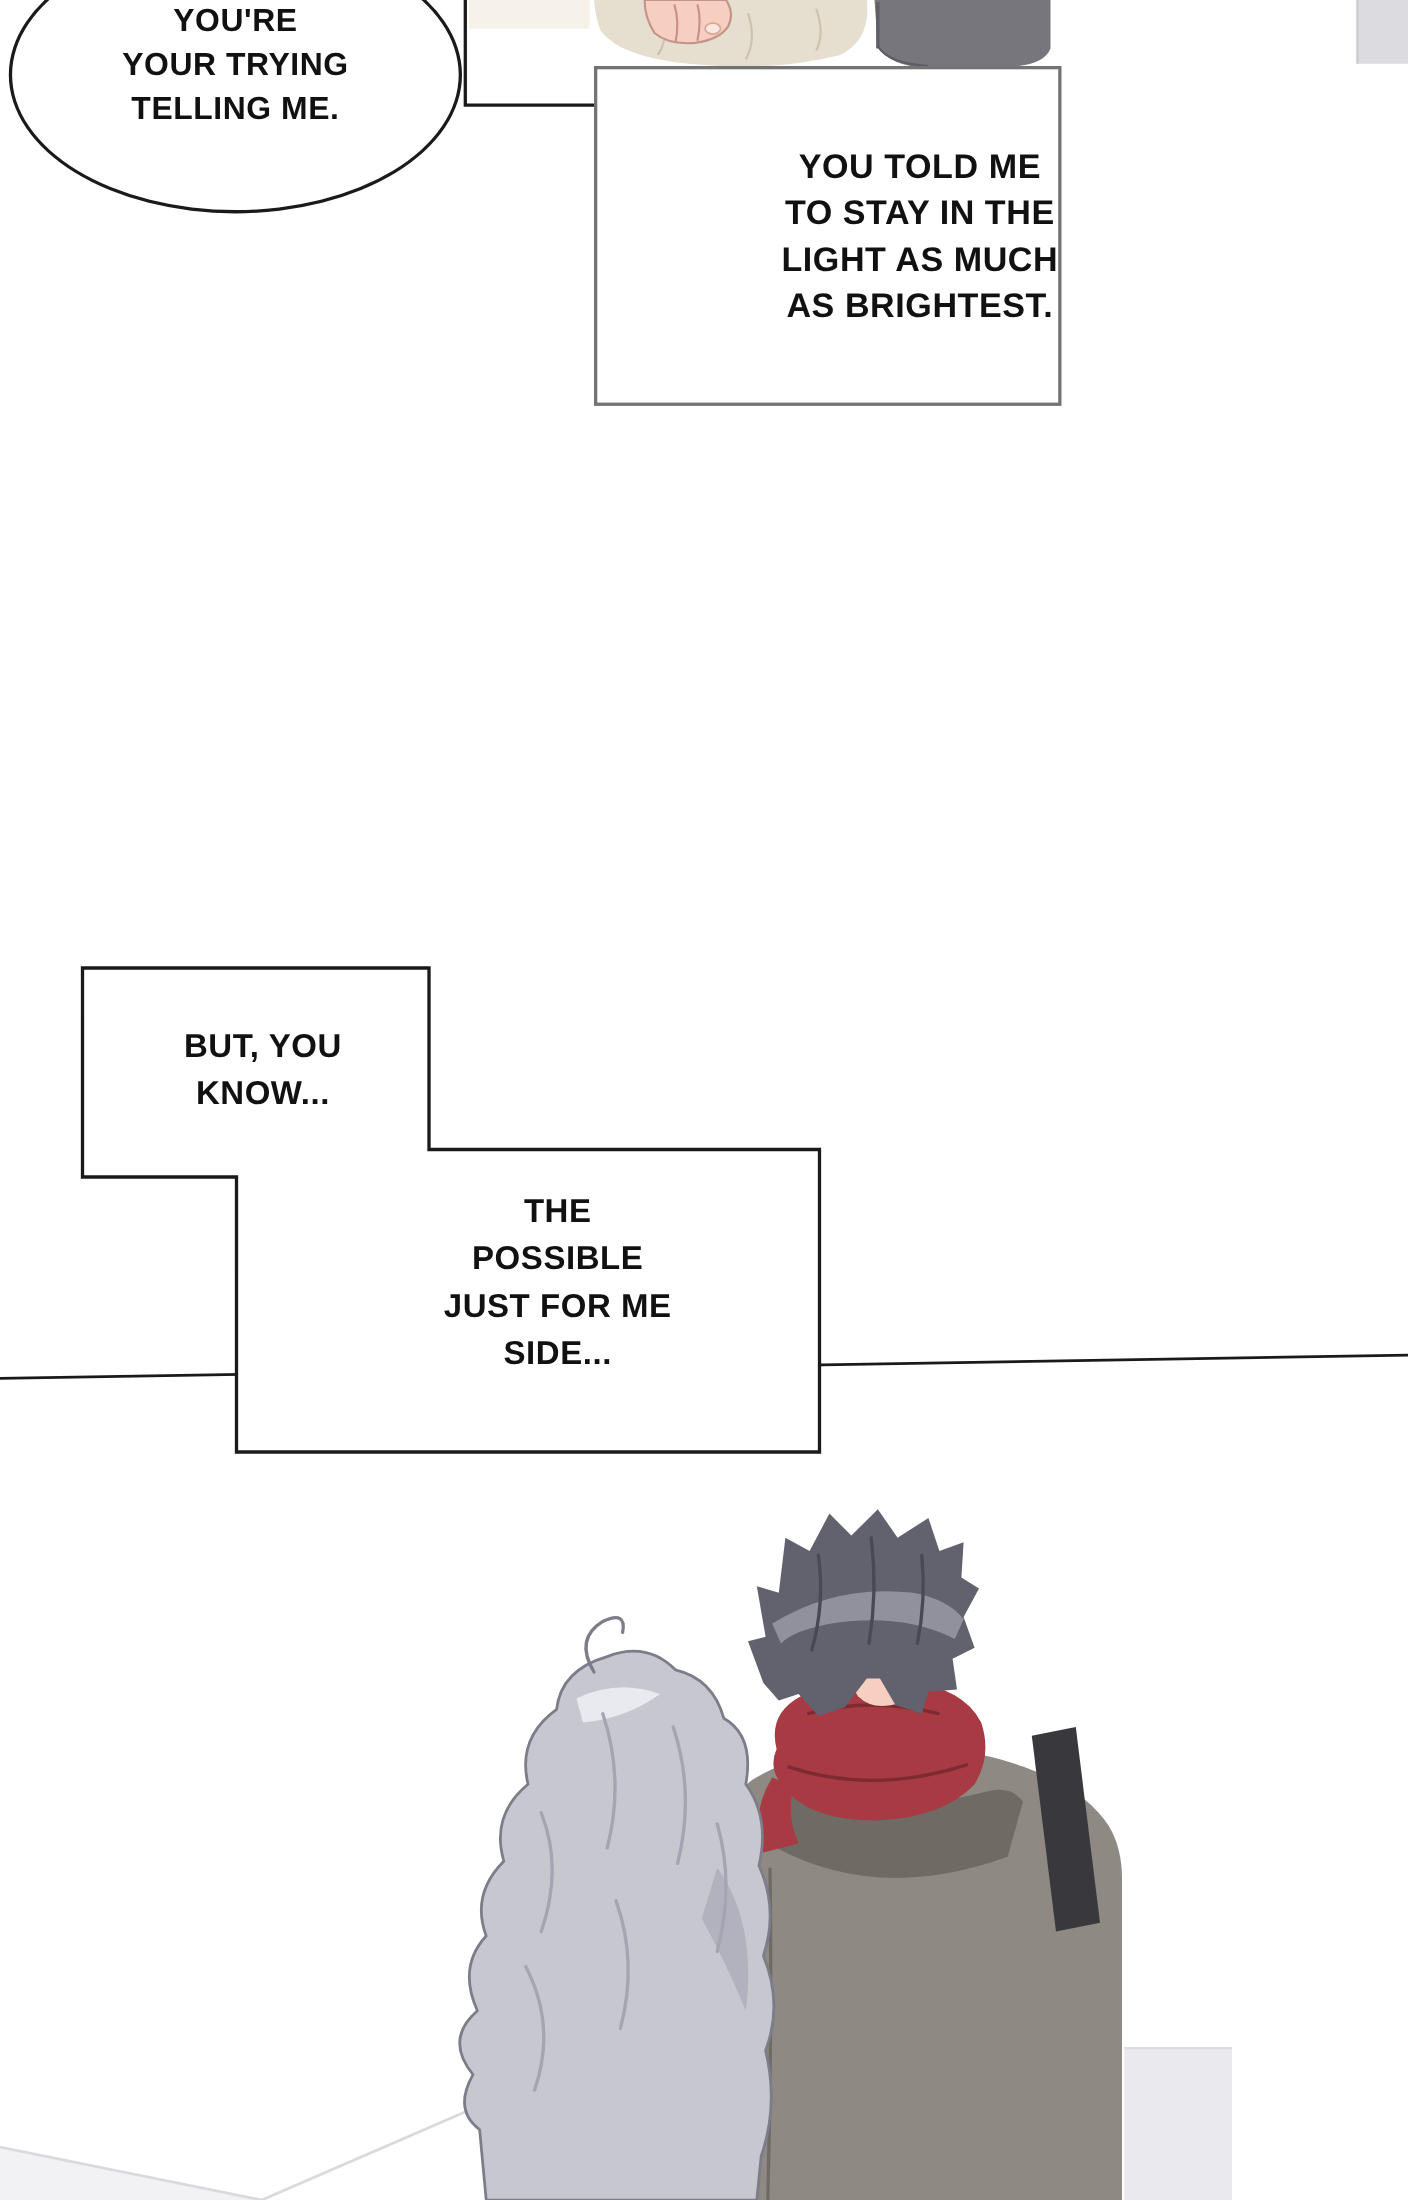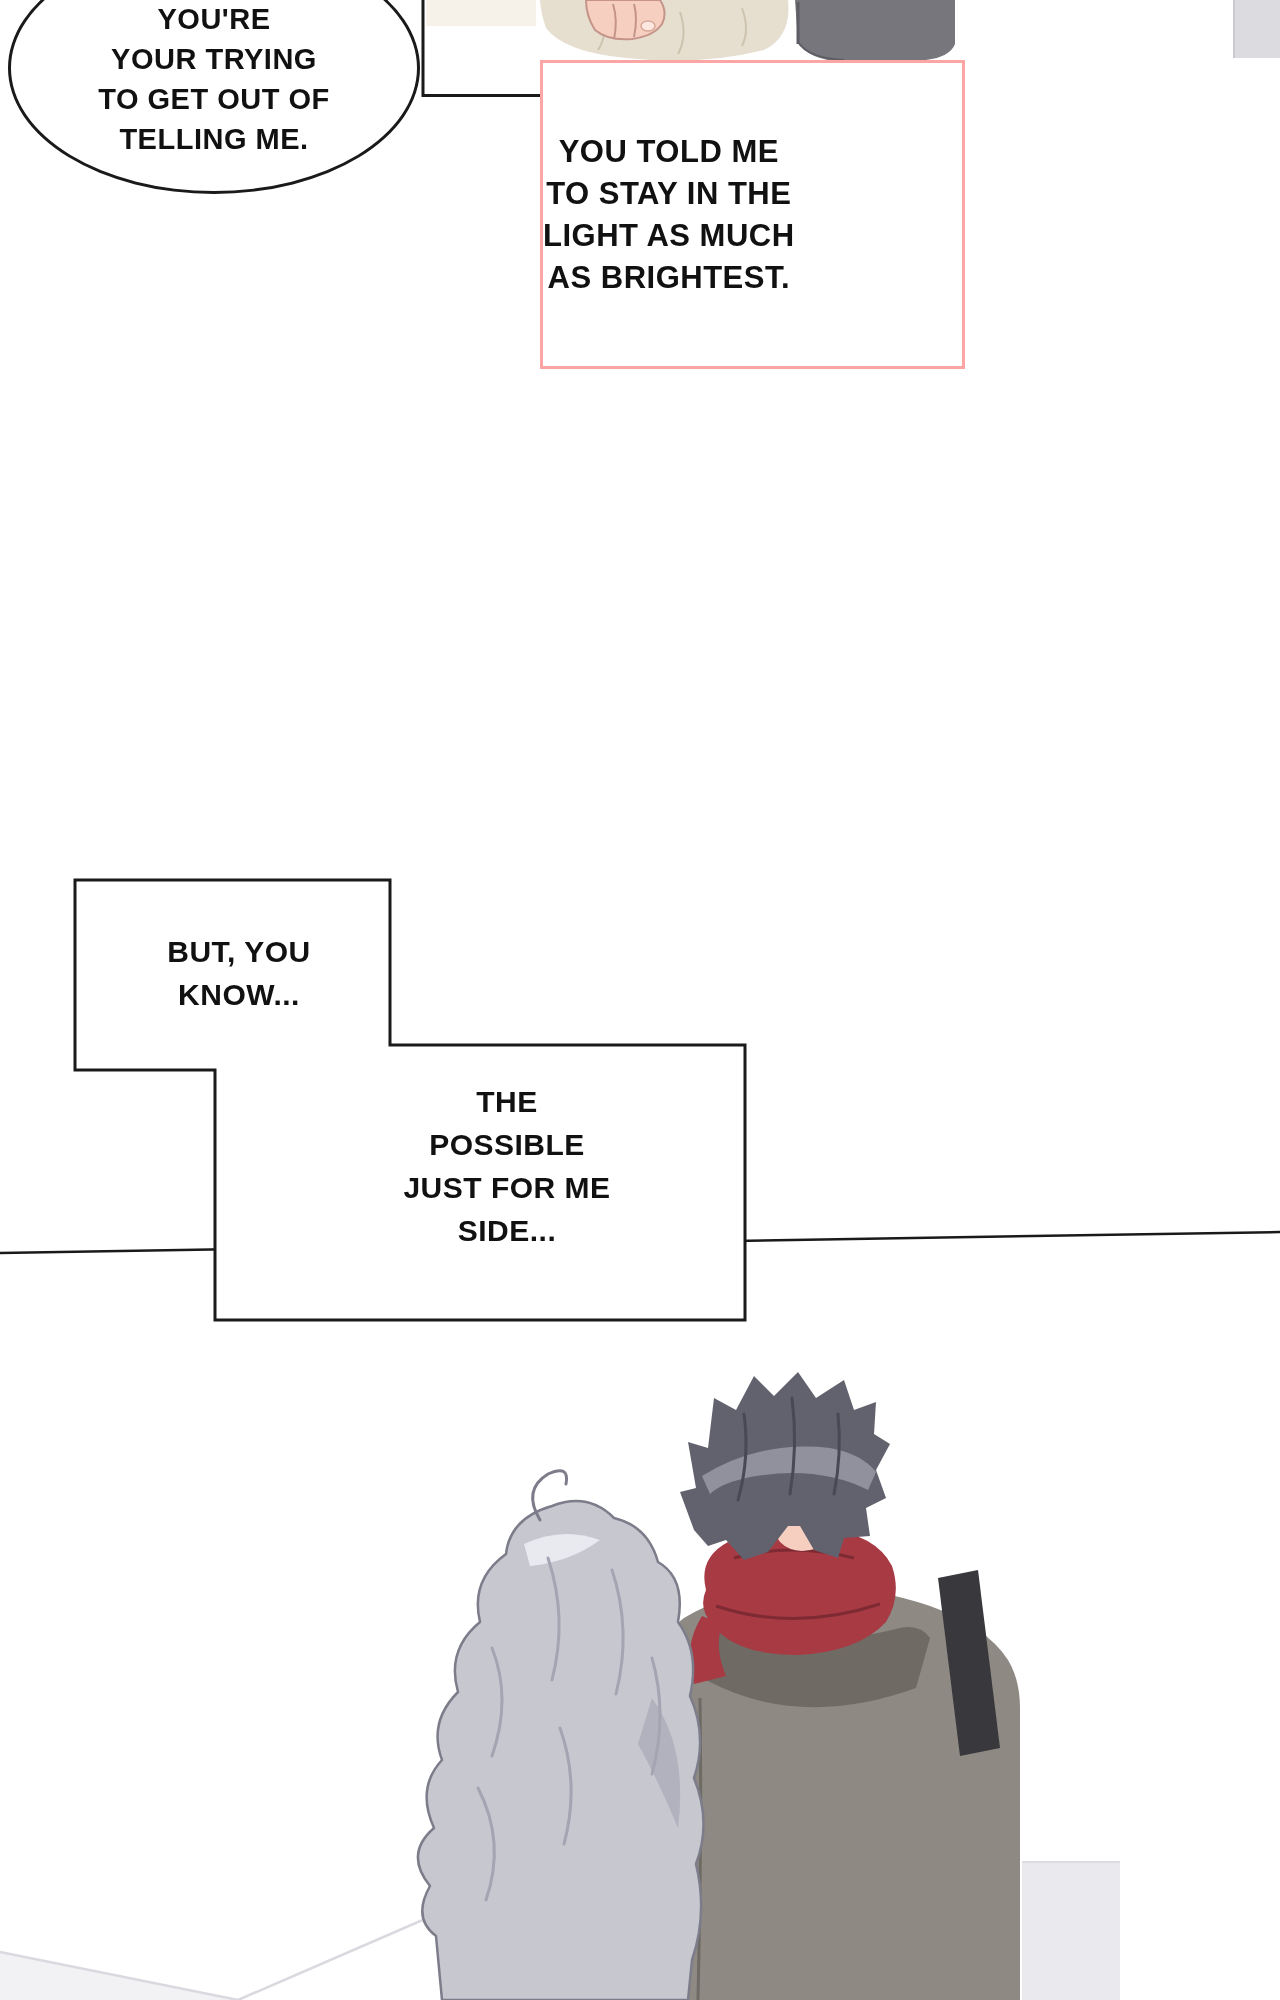--- a/index.html
+++ b/index.html
@@ -21,22 +21,22 @@
     position:absolute;left:8px;top:-58px;width:412px;height:252px;
     background:#fff;border:3px solid #1a1a1a;border-radius:50%;z-index:6;
   }
   .ellipse-bubble .txt{
     position:absolute;left:0;top:54px;width:100%;
     font-size:29px;line-height:40px;
   }
 
   .box-top-right{
     position:absolute;left:540px;top:60px;width:425px;height:309px;
-    background:#fff;border:3px solid #fca5a5;z-index:5;
-    display:flex;align-items:center;justify-content:flex-start;
+    background:#fff;border:3px solid #737373;z-index:5;
+    display:flex;align-items:center;justify-content:flex-end;
   }
   .box-top-right .txt{font-size:31px;line-height:42px;}
 
   .text-mid-a{position:absolute;left:75px;top:930px;width:315px;z-index:3;font-size:30px;line-height:43px;padding-left:13px;}
   .text-mid-b{position:absolute;left:215px;top:1080px;width:584px;z-index:3;font-size:30px;line-height:43px;}
 
   
   :root{
     --outline:#1a1a1a;
     --beige-garment:#e6dfd0; --beige-shadow:#cdc3ae;
@@ -96,21 +96,20 @@
       <path d="M380,2 L380,44" stroke="#5e5d65" stroke-width="3" fill="none"></path>
       <path d="M380,42 Q390,58 426,60" stroke="#5e5d65" stroke-width="2" fill="none"></path>
     </g>
     <path class="s-ink" d="M5,0 L5,95.5 L132,95.5" stroke-width="3" fill="none"></path>
   </svg>
 
   <div class="ellipse-bubble">
     <div class="txt comic-text">
       <span class="line">YOU'RE</span>
       <span class="line">YOUR TRYING</span>
-      <span class="line">TO GET OUT OF</span>
       <span class="line">TELLING ME.</span>
     </div>
   </div>
 
   <div class="box-top-right">
     <div class="txt comic-text">
       <span class="line">YOU TOLD ME</span>
       <span class="line">TO STAY IN THE</span>
       <span class="line">LIGHT AS MUCH</span>
       <span class="line">AS BRIGHTEST.</span>

